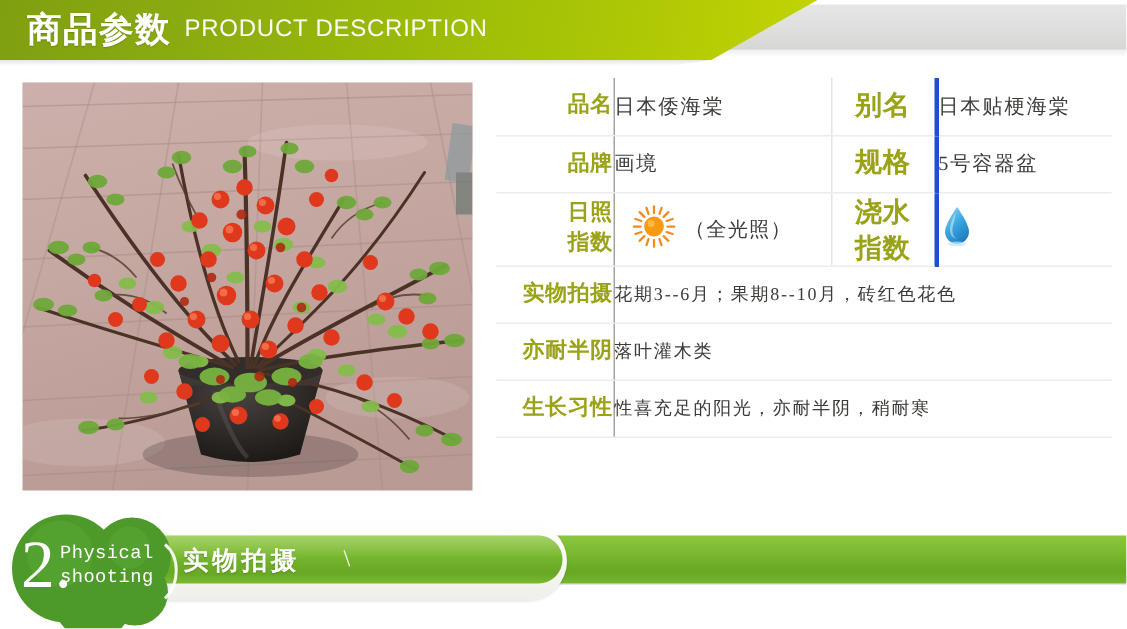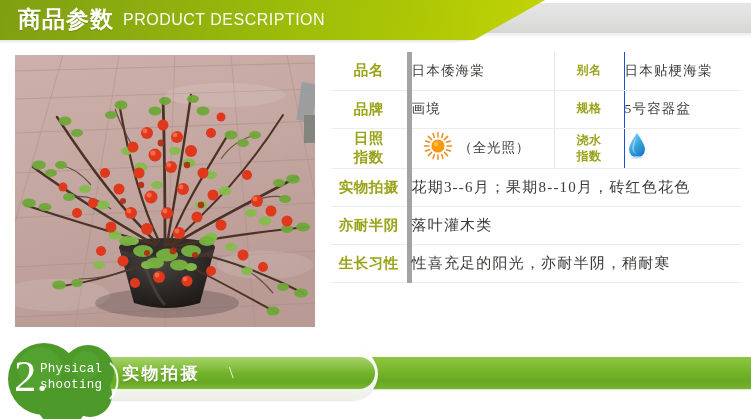--- a/index.html
+++ b/index.html
@@ -107,48 +107,48 @@
   .spec-table tr { height: 38px; }
   .spec-table td {
     border-bottom: 1px solid #ececec;
     vertical-align: middle;
     padding: 0;
   }
   .lbl {
     color: #9aa317;
     font-size: 14.5px;
     font-weight: bold;
-    text-align: center;
+    text-align: right;
     width: 78px;
-    border-right: 5px solid #a3a3a3;
+    border-right: 1px solid #a3a3a3;
     line-height: 1.28;
     letter-spacing: 0.5px;
   }
   .lbl2 {
     color: #9aa317;
-    font-size: 12px;
+    font-size: 18px;
     font-weight: bold;
     text-align: center;
     width: 70px;
-    border-right: 1px solid #1d4ed8;
+    border-right: 3px solid #1d4ed8;
     border-left: 1px solid #e4e4e4;
     line-height: 1.28;
     letter-spacing: 0.5px;
   }
   .val {
     color: #3b3b38;
     font-size: 13.5px;
     font-family: "Liberation Serif", serif;
     padding-left: 13px;
     letter-spacing: 1.2px;
     width: 145px;
   }
   .val-wide {
     color: #3b3b38;
-    font-size: 15px;
+    font-size: 12px;
     font-family: "Liberation Serif", serif;
     padding-left: 13px;
     letter-spacing: 1.2px;
   }
   .val-last { width: 117px; }
   .row-tall { height: 52px; }
   .lbl-2line { line-height: 1.35; }
 
   .icon-cell {
     padding-left: 11px;

